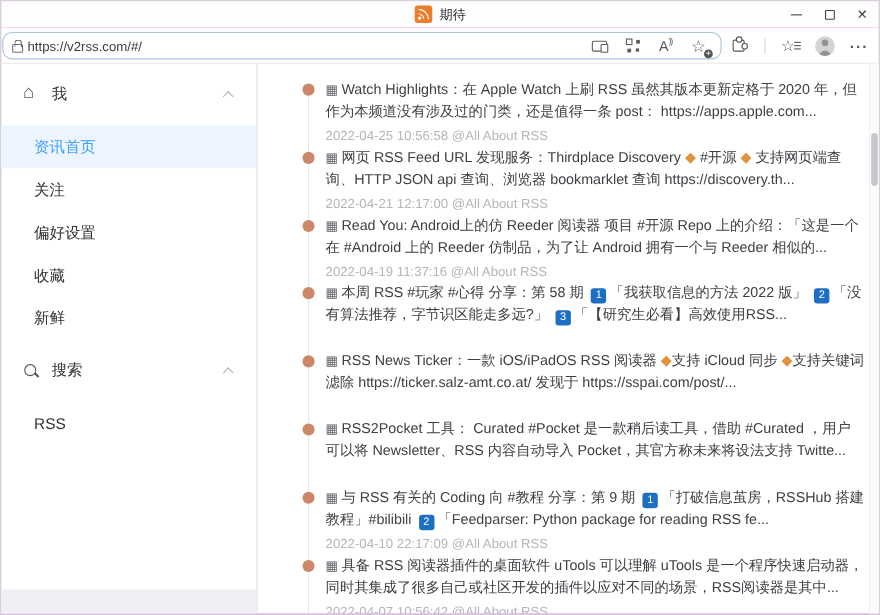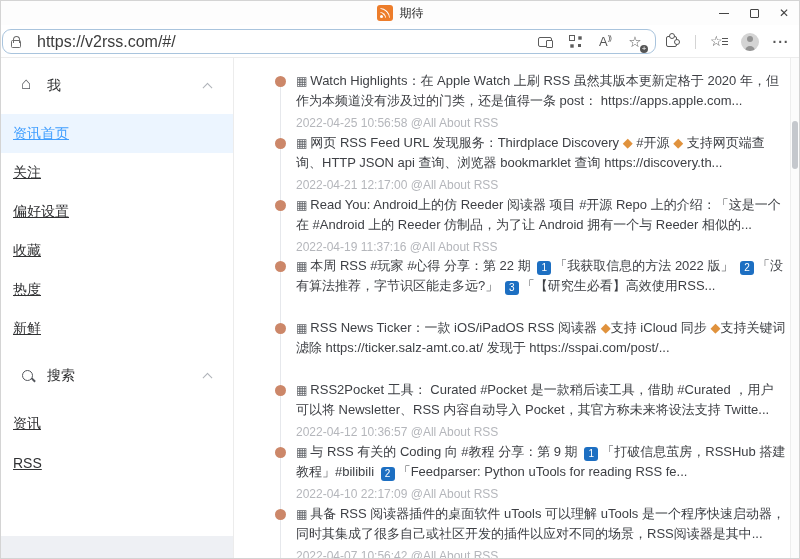--- a/index.html
+++ b/index.html
@@ -14,21 +14,21 @@
   .rss-favicon .arc1{position:absolute;left:3px;bottom:3px;width:6px;height:6px;border:1.6px solid transparent;border-top-color:#fff;border-right-color:#fff;border-radius:0 100% 0 0;}
   .rss-favicon .arc2{position:absolute;left:3px;bottom:3px;width:10px;height:10px;border:1.6px solid transparent;border-top-color:#fff;border-right-color:#fff;border-radius:0 100% 0 0;}
   .win-controls{position:absolute;right:0;top:0;height:24px;display:flex;}
   .win-btn{width:30px;height:24px;display:flex;align-items:center;justify-content:center;color:#444;font-size:12px;cursor:default;}
   .min-glyph{width:10px;height:1px;background:#444;display:block;}
   .max-glyph{width:9px;height:9px;border:1px solid #444;border-radius:1px;display:block;}
 
   
   .toolbar{position:absolute;left:0;top:24px;right:0;height:33px;background:#fff;border-bottom:1px solid #ececec;}
   .addressbar{position:absolute;left:1px;top:4px;width:654px;height:25px;border:1px solid #a9c4dd;border-radius:9px;background:#fff;display:flex;align-items:center;padding:0 8px;}
-  .url-text{font-size:16px;color:#3c3c3c;margin-left:16px;flex:1;}
+  .url-text{font-size:12px;color:#3c3c3c;margin-left:4px;flex:1;}
   .bar-icons{display:flex;align-items:center;gap:6px;}
   .icx{position:relative;width:24px;height:22px;display:flex;align-items:center;justify-content:center;color:#555;}
   .lock-icon{position:relative;width:10px;height:8px;border:1.2px solid #6d6d6d;border-radius:1.5px;margin-top:4px;}
   .lock-icon::before{content:"";position:absolute;left:1px;top:-5px;width:5px;height:6px;border:1.2px solid #6d6d6d;border-bottom:none;border-radius:4px 4px 0 0;}
   .split-icon{position:relative;width:14px;height:10px;border:1.3px solid #5c5c5c;border-radius:2px;}
   .split-icon::after{content:"";position:absolute;right:-2px;bottom:-2px;width:5px;height:6px;background:#fff;border:1.3px solid #5c5c5c;border-radius:1px;}
   .qr-icon{position:relative;width:13px;height:13px;}
   .qr-icon::before{content:"";position:absolute;left:0;top:0;width:4px;height:4px;border:1.3px solid #5c5c5c;box-shadow:8px 0 0 -1.3px #5c5c5c,0 8px 0 -1.3px #5c5c5c;}
   .qr-icon::after{content:"";position:absolute;right:1px;bottom:1px;width:3px;height:3px;background:#5c5c5c;}
   .readaloud-icon::before{content:"A";font-size:13px;color:#555;}
@@ -45,21 +45,21 @@
   .favlist-icon::after{content:"";position:absolute;right:0;top:4px;width:6px;height:1.2px;background:#555;box-shadow:0 3px 0 #555,0 6px 0 #555;}
   .avatar-icon{position:relative;width:18px;height:18px;border-radius:50%;background:#d4d4d4;overflow:hidden;}
   .avatar-icon::before{content:"";position:absolute;left:6px;top:3px;width:6px;height:6px;border-radius:50%;background:#939393;}
   .avatar-icon::after{content:"";position:absolute;left:4px;bottom:-2px;width:10px;height:7px;border-radius:5px 5px 0 0;background:#939393;}
   .more-icon::before{content:"···";font-size:14px;font-weight:bold;color:#555;letter-spacing:1px;}
   .chrome-right{position:absolute;right:6px;top:4px;height:25px;display:flex;align-items:center;gap:7px;}
 
   
   .sidebar{position:absolute;left:0;top:57px;bottom:0;width:233px;background:#fff;border-right:1px solid #ececec;}
   .sb-group{position:relative;height:56px;display:flex;align-items:center;padding:0 20px;font-size:14px;color:#303133;cursor:pointer;}
-  .sb-item{height:39px;display:flex;align-items:center;padding-left:12px;font-size:14px;color:#303133;cursor:pointer;text-decoration:underline;}
+  .sb-item{height:39px;display:flex;align-items:center;padding-left:30px;font-size:14px;color:#303133;cursor:pointer;}
   .sb-item.active{background:#ecf5ff;color:#409eff;}
   .sb-icon{width:16px;height:16px;margin-right:10px;position:relative;display:inline-block;}
   .home-icon::before{content:"⌂";font-size:17px;color:#53565c;position:absolute;left:0;top:-4px;}
   .subscribe-icon::before{content:"";position:absolute;left:1px;top:3px;width:11px;height:11px;border:1.4px solid #53565c;border-radius:2px;}
   .subscribe-icon::after{content:"";position:absolute;right:0;top:0;width:5px;height:5px;border:1.4px solid #53565c;border-radius:50%;background:#fff;}
   .search-icon::before{content:"";position:absolute;left:1px;top:2px;width:9px;height:9px;border:1.5px solid #53565c;border-radius:50%;}
   .search-icon::after{content:"";position:absolute;left:10px;top:11px;width:5px;height:1.5px;background:#53565c;transform:rotate(45deg);}
   .chev-up{position:absolute;right:22px;top:50%;width:7px;height:7px;border-left:1.4px solid #aeb2b8;border-top:1.4px solid #aeb2b8;transform:translateY(-25%) rotate(45deg);}
   .sb-footer{position:absolute;left:0;bottom:0;width:232px;height:22px;background:#eef0f4;}
 
@@ -147,34 +147,28 @@
     <div class="sb-item">
         <span>关注</span>
       </div>
     <div class="sb-item">
         <span>偏好设置</span>
       </div>
     <div class="sb-item">
         <span>收藏</span>
       </div>
     <div class="sb-item">
-        <span>热度</span>
-      </div>
-    <div class="sb-item">
         <span>新鲜</span>
       </div>
     <div class="sb-group">
       <span class="sb-icon search-icon"></span>
       <span>搜索</span>
       <span class="chev-up"></span>
     </div>
     <div class="sb-item">
-        <span>资讯</span>
-      </div>
-    <div class="sb-item">
         <span>RSS</span>
       </div>
     <div class="sb-footer"></div>
   </div>
 
   <div class="feed">
       <div class="feed-item">
         <span class="dot"></span>
         <div class="fi-title"><span class="glyph">▦</span><span>Watch Highlights：在 Apple Watch 上刷 RSS 虽然其版本更新定格于 2020 年，但作为本频道没有涉及过的门类，还是值得一条 post： https://apps.apple.com...</span></div>
         <div class="fi-time">2022-04-25 10:56:58 @All About RSS</div>
@@ -184,34 +178,33 @@
         <div class="fi-title"><span class="glyph">▦</span><span>网页 RSS Feed URL 发现服务：Thirdplace Discovery </span><span class="diamond">◆</span><span> #开源 </span><span class="diamond">◆</span><span> 支持网页端查询、HTTP JSON api 查询、浏览器 bookmarklet 查询 https://discovery.th...</span></div>
         <div class="fi-time">2022-04-21 12:17:00 @All About RSS</div>
       </div>
       <div class="feed-item">
         <span class="dot"></span>
         <div class="fi-title"><span class="glyph">▦</span><span>Read You: Android上的仿 Reeder 阅读器 项目 #开源 Repo 上的介绍：「这是一个在 #Android 上的 Reeder 仿制品，为了让 Android 拥有一个与 Reeder 相似的...</span></div>
         <div class="fi-time">2022-04-19 11:37:16 @All About RSS</div>
       </div>
       <div class="feed-item">
         <span class="dot"></span>
-        <div class="fi-title"><span class="glyph">▦</span><span>本周 RSS #玩家 #心得 分享：第 22 期 </span><span class="keycap">1</span><span>「我获取信息的方法 2022 版」 </span><span class="keycap">2</span><span>「没有算法推荐，字节识区能走多远?」 </span><span class="keycap">3</span><span>「【研究生必看】高效使用RSS...</span></div>
+        <div class="fi-title"><span class="glyph">▦</span><span>本周 RSS #玩家 #心得 分享：第 58 期 </span><span class="keycap">1</span><span>「我获取信息的方法 2022 版」 </span><span class="keycap">2</span><span>「没有算法推荐，字节识区能走多远?」 </span><span class="keycap">3</span><span>「【研究生必看】高效使用RSS...</span></div>
       </div>
       <div class="feed-item">
         <span class="dot"></span>
         <div class="fi-title"><span class="glyph">▦</span><span>RSS News Ticker：一款 iOS/iPadOS RSS 阅读器 </span><span class="diamond">◆</span><span>支持 iCloud 同步 </span><span class="diamond">◆</span><span>支持关键词滤除 https://ticker.salz-amt.co.at/ 发现于 https://sspai.com/post/...</span></div>
       </div>
       <div class="feed-item">
         <span class="dot"></span>
         <div class="fi-title"><span class="glyph">▦</span><span>RSS2Pocket 工具： Curated #Pocket 是一款稍后读工具，借助 #Curated ，用户可以将 Newsletter、RSS 内容自动导入 Pocket，其官方称未来将设法支持 Twitte...</span></div>
-        <div class="fi-time">2022-04-12 10:36:57 @All About RSS</div>
-      </div>
-      <div class="feed-item">
-        <span class="dot"></span>
-        <div class="fi-title"><span class="glyph">▦</span><span>与 RSS 有关的 Coding 向 #教程 分享：第 9 期 </span><span class="keycap">1</span><span>「打破信息茧房，RSSHub 搭建教程」#bilibili </span><span class="keycap">2</span><span>「Feedparser: Python uTools for reading RSS fe...</span></div>
+      </div>
+      <div class="feed-item">
+        <span class="dot"></span>
+        <div class="fi-title"><span class="glyph">▦</span><span>与 RSS 有关的 Coding 向 #教程 分享：第 9 期 </span><span class="keycap">1</span><span>「打破信息茧房，RSSHub 搭建教程」#bilibili </span><span class="keycap">2</span><span>「Feedparser: Python package for reading RSS fe...</span></div>
         <div class="fi-time">2022-04-10 22:17:09 @All About RSS</div>
       </div>
       <div class="feed-item">
         <span class="dot"></span>
         <div class="fi-title"><span class="glyph">▦</span><span>具备 RSS 阅读器插件的桌面软件 uTools 可以理解 uTools 是一个程序快速启动器，同时其集成了很多自己或社区开发的插件以应对不同的场景，RSS阅读器是其中...</span></div>
         <div class="fi-time">2022-04-07 10:56:42 @All About RSS</div>
       </div>
     </div>
 
   <div class="scroll-track">

